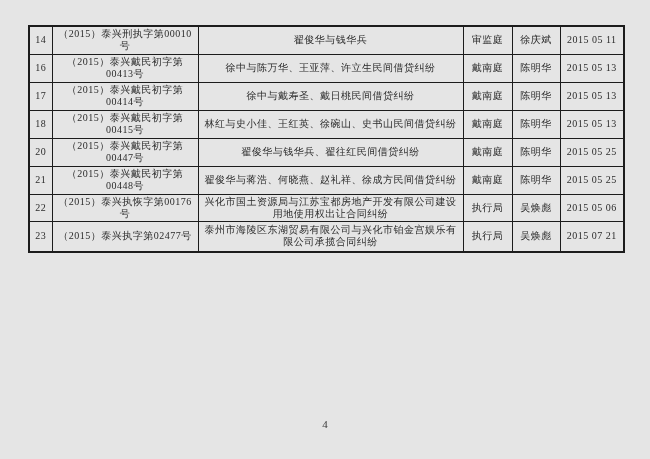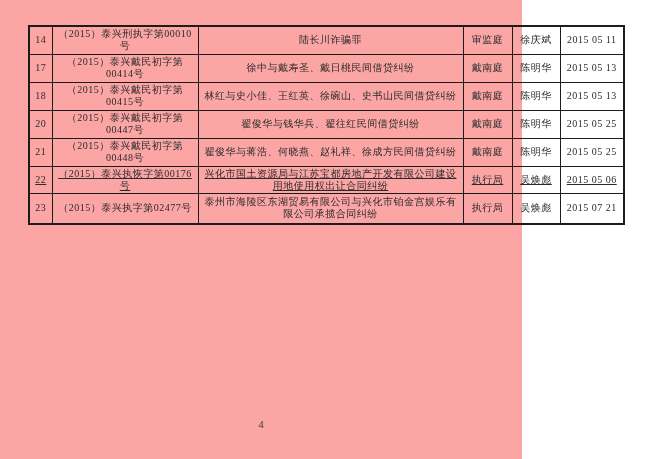--- a/index.html
+++ b/index.html
@@ -5,22 +5,22 @@
   * { margin: 0; padding: 0; box-sizing: border-box; }
   html, body {
     width: 650px; height: 459px;
     background: #ffffff;
     font-family: "Liberation Serif", "DejaVu Serif", serif;
     color: #2b2b2b;
     overflow: hidden;
   }
   .page {
     position: relative;
-    width: 522px; height: 459px;
-    background: #fca5a5;
+    width: 650px; height: 459px;
+    background: #e5e5e5;
   }
   table.case-table {
     position: absolute;
     left: 28px; top: 25px;
     width: 595px;
     border-collapse: collapse;
     table-layout: fixed;
     border: 2px solid #1c1c1c;
   }
   table.case-table td {
@@ -35,21 +35,21 @@
     overflow: hidden;
   }
   col.c-no   { width: 23px; }
   col.c-case { width: 146px; }
   col.c-desc { width: 265px; }
   col.c-dept { width: 49px; }
   col.c-judge{ width: 48px; }
   col.c-date { width: 64px; }
   tr.r { height: 28px; }
   tr.r-tall { height: 31px; margin-top: 44px; }
-  tr.r-mid { height: 27px; text-decoration: underline; }
+  tr.r-mid { height: 27px; }
   td.date-cell { letter-spacing: 1px; }
   .page-number {
     position: absolute;
     left: 0; right: 0;
     top: 418px;
     text-align: center;
     font-size: 11px;
     color: #3a3a3a;
   }
 </style>
@@ -64,24 +64,32 @@
         <col class="c-case">
         <col class="c-desc">
       <col class="c-dept">
         <col class="c-judge">
         <col class="c-date">
     </colgroup>
     <tbody>
       <tr class="r">
         <td>14</td>
         <td>（2015）泰兴刑执字第00010号</td>
-        <td>陆长川诈骗罪</td>
+        <td>翟俊华与钱华兵</td>
         <td>审监庭</td>
         <td>徐庆斌</td>
         <td class="date-cell">2015 05 11</td>
+      </tr>
+      <tr class="r">
+        <td>16</td>
+        <td>（2015）泰兴戴民初字第00413号</td>
+        <td>徐中与陈万华、王亚萍、许立生民间借贷纠纷</td>
+        <td>戴南庭</td>
+        <td>陈明华</td>
+        <td class="date-cell">2015 05 13</td>
       </tr>
       <tr class="r">
         <td>17</td>
         <td>（2015）泰兴戴民初字第00414号</td>
         <td>徐中与戴寿圣、戴日桃民间借贷纠纷</td>
         <td>戴南庭</td>
         <td>陈明华</td>
         <td class="date-cell">2015 05 13</td>
       </tr>
       <tr class="r">

